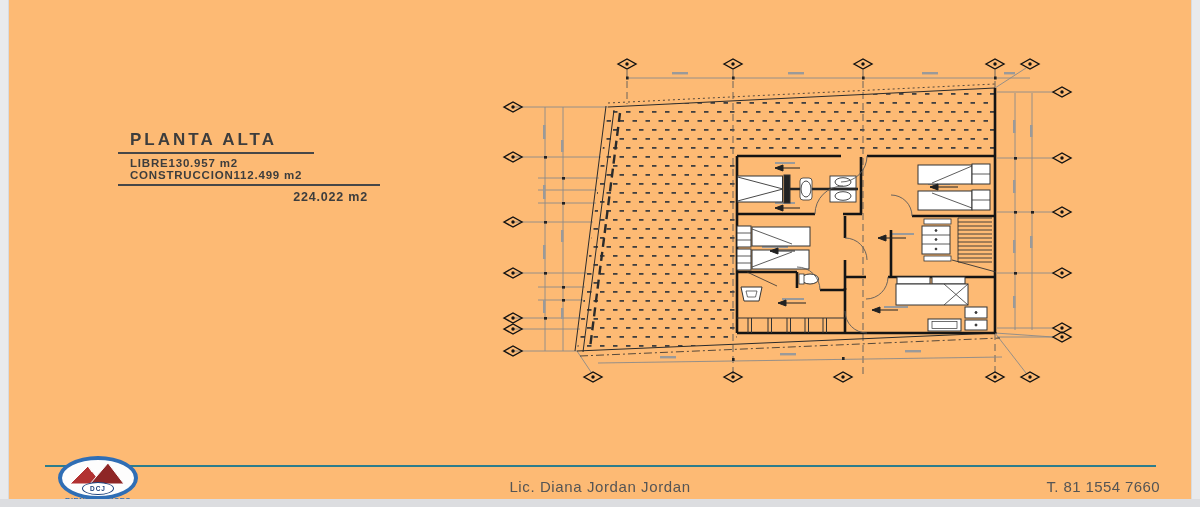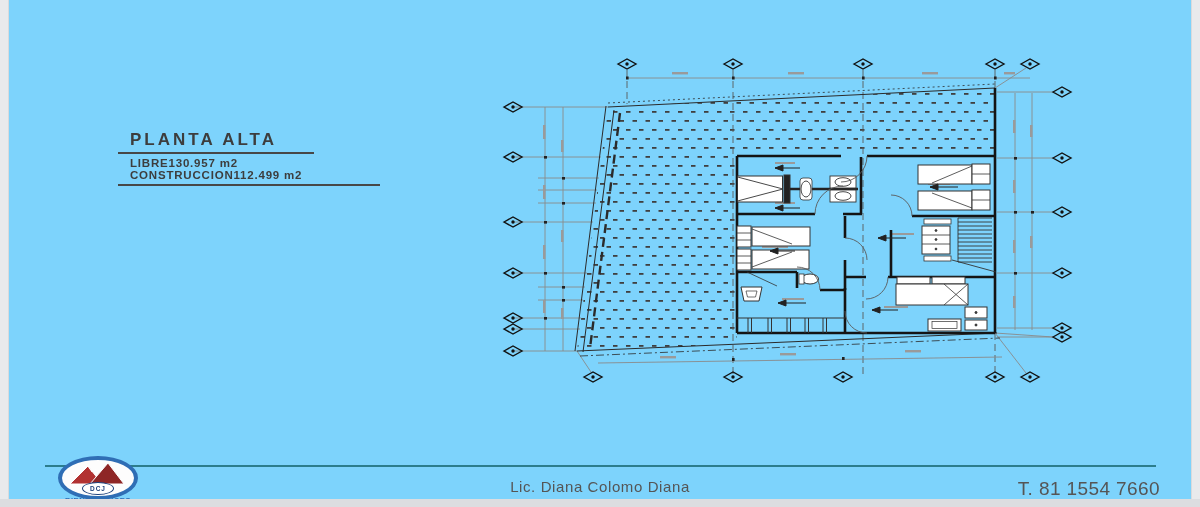--- a/index.html
+++ b/index.html
@@ -1,35 +1,35 @@
 <!DOCTYPE html>
 <html><head>
 <meta charset="utf-8">
 <style>
   html,body{margin:0;padding:0;background:#f2f2f4;}
-  #stage{position:relative;width:1200px;height:507px;background:#7dd3fc;overflow:hidden;
+  #stage{position:relative;width:1200px;height:507px;background:#fdba74;overflow:hidden;
          font-family:"Liberation Sans",sans-serif;}
   
   .edge-left{position:absolute;left:0;top:0;width:8px;height:507px;background:#e9eaec;border-right:1px solid #d9dadc;}
   .edge-right{position:absolute;left:1191px;top:0;width:9px;height:507px;background:#e9eaec;border-left:1px solid #d9dadc;}
   .edge-bottom{position:absolute;left:0;top:499px;width:1200px;height:8px;background:#dcdde0;}
   
   .title-block{position:absolute;left:118px;top:130px;width:274px;color:#3d3d3d;}
   .tb-title{font-size:17px;font-weight:bold;letter-spacing:3px;padding-left:12px;}
   .tb-rule1{margin-top:2px;height:2px;background:#474747;width:196px;}
   .tb-rows{margin-top:3px;}
   .tb-row{display:flex;font-size:11.5px;font-weight:bold;letter-spacing:.8px;line-height:12px;padding-left:12px;}
   .tb-rule2{margin-top:3px;height:2px;background:#474747;width:262px;}
   .tb-total{margin-top:4px;font-size:12.5px;font-weight:bold;letter-spacing:.8px;text-align:right;padding-right:24px;}
   
   #plan{position:absolute;left:0;top:0;}
   
   .footer-rule{position:absolute;left:45px;top:465px;width:1111px;height:2px;}
   .footer-name{position:absolute;left:430px;top:478px;width:340px;text-align:center;font-size:15px;color:#555;letter-spacing:.6px;}
-  .footer-phone{position:absolute;left:1000px;top:478px;width:160px;text-align:right;font-size:19px;color:#555;letter-spacing:.4px;}
+  .footer-phone{position:absolute;left:1000px;top:478px;width:160px;text-align:right;font-size:15px;color:#555;letter-spacing:.4px;}
   
   .logo{position:absolute;left:56px;top:456px;width:84px;height:46px;}
   .logo-ellipse{position:absolute;left:2px;top:0;width:72px;height:36px;border:4px solid #2f6eb5;border-radius:50%;background:#fdfdfd;}
   .logo-mountains{position:absolute;left:10px;top:4px;}
   .logo-oval{position:absolute;left:26px;top:26px;width:30px;height:11px;border:1.5px solid #1a3f7a;border-radius:50%;background:#fff;
              display:flex;align-items:center;justify-content:center;font-size:6.5px;font-weight:bold;color:#1a3f7a;letter-spacing:1px;}
   .logo-tagline{position:absolute;left:-14px;top:40px;width:112px;text-align:center;font-size:7.5px;font-weight:bold;color:#2f6eb5;letter-spacing:.6px;}
 </style>
 </head>
 <body>
@@ -43,20 +43,21 @@
       <div class="tb-row">
         <span>LIBRE</span>
         <span>130.957 m2</span>
       </div>
       <div class="tb-row">
         <span>CONSTRUCCION</span>
         <span>112.499 m2</span>
       </div>
     </div>
     <div class="tb-rule2"></div>
+    <div class="tb-total">224.022 m2</div>
   </div>
 
   <svg id="plan" width="1200" height="507" viewBox="0 0 1200 507">
     <defs>
       <g id="dm">
         <path d="M-9,0 L0,-5 L9,0 L0,5 Z" fill="none" stroke="#111" stroke-width="1.4"></path>
         <circle r="1.7" fill="#111"></circle>
       </g>
       <pattern id="dots" width="13" height="18" patternUnits="userSpaceOnUse">
         <rect x="2" y="3" width="4.5" height="1.8" fill="#3f3f3f"></rect>
@@ -326,19 +327,19 @@
     <div class="logo-ellipse"></div>
     <svg class="logo-mountains" width="62" height="26" viewBox="0 0 62 26">
       <polygon points="4,24 22,6 36,24" fill="#b23232" stroke="#ffffff" stroke-width="1"></polygon>
       <polygon points="24,24 42,3 58,24" fill="#8e2626" stroke="#ffffff" stroke-width="1"></polygon>
       <polyline points="22,6 26,12 30,9" fill="none" stroke="#ffffff" stroke-width="1"></polyline>
     </svg>
     <div class="logo-oval">DCJ</div>
     <div class="logo-tagline">BIENES RAICES</div>
   </div>
 
-  <div class="footer-name">Lic. Diana Colomo Diana</div>
+  <div class="footer-name">Lic. Diana Jordan Jordan</div>
   <div class="footer-phone">T. 81 1554 7660</div>
 
   <div class="edge-left"></div>
   <div class="edge-right"></div>
   <div class="edge-bottom"></div>
 </div>
 
 </body></html>

